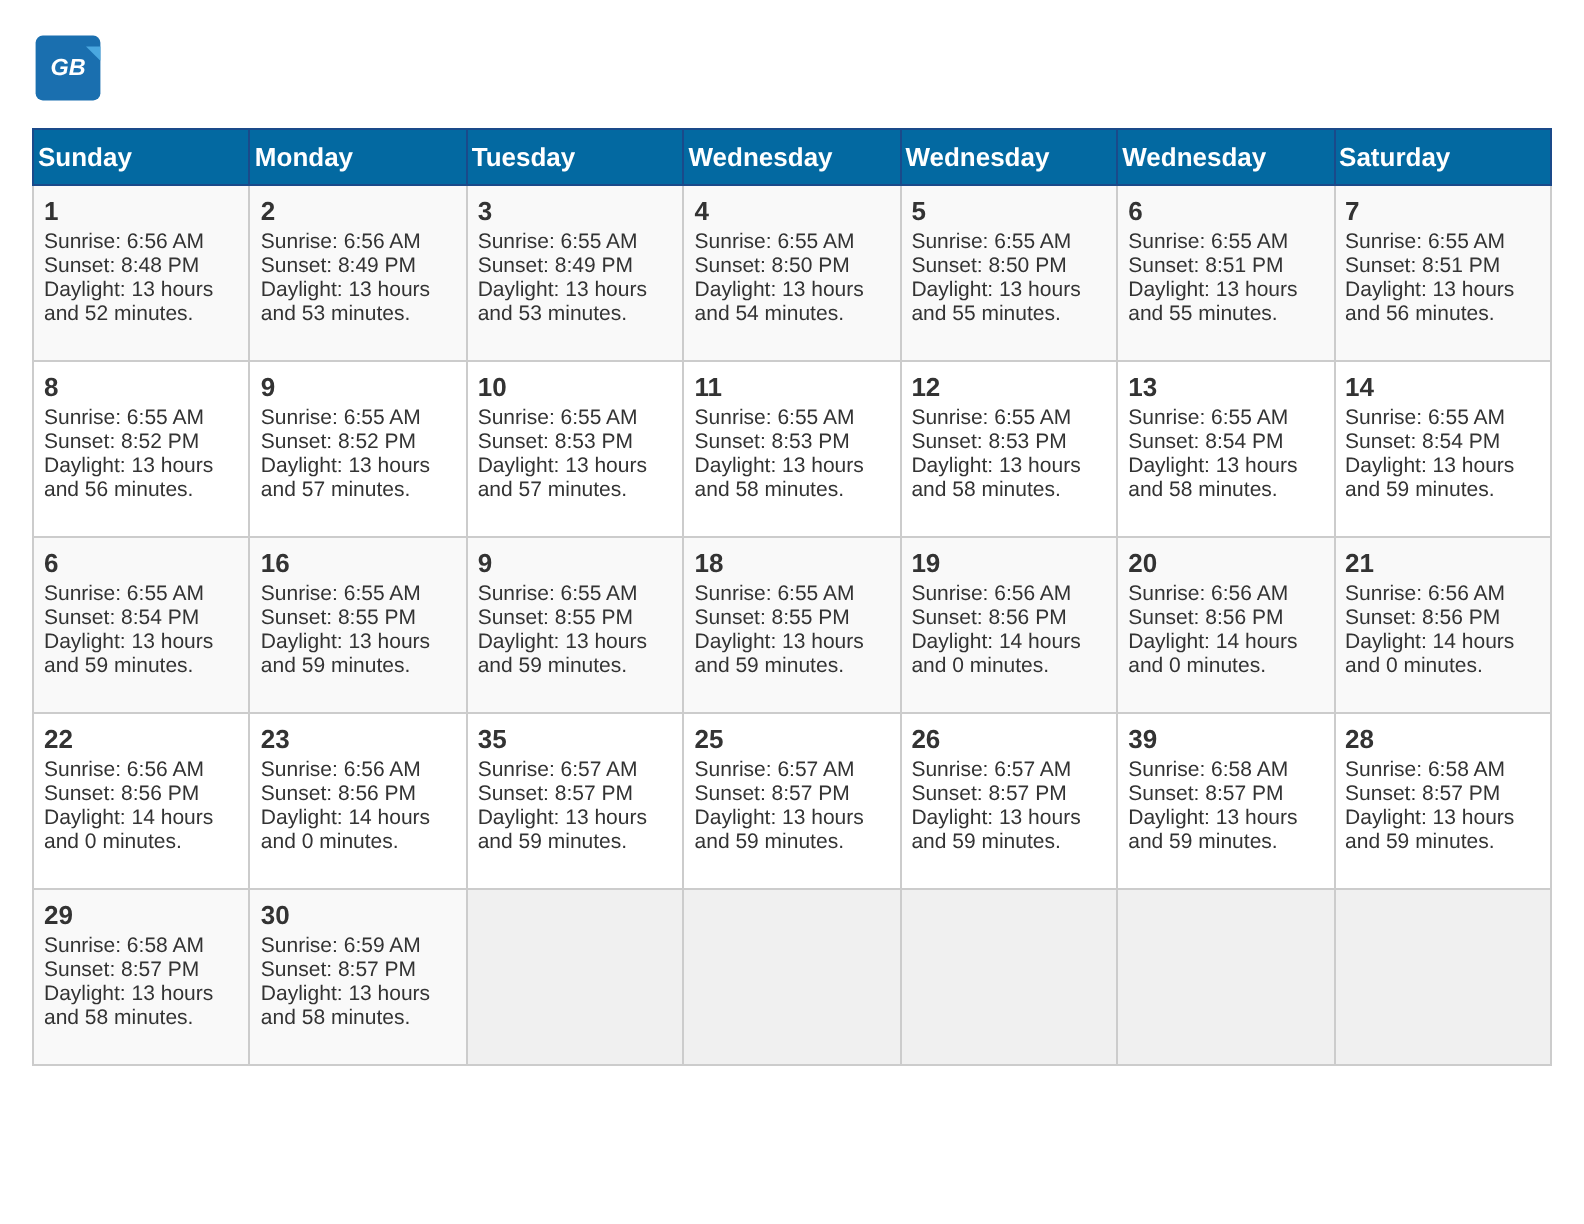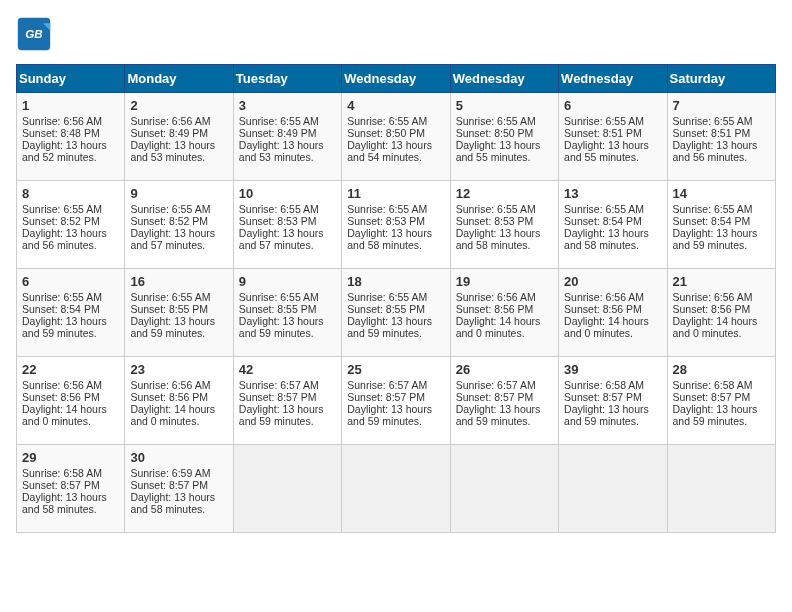--- a/index.html
+++ b/index.html
@@ -249,21 +249,21 @@
           <div>Sunset: 8:56 PM</div>
           <div>Daylight: 14 hours and 0 minutes.</div>
         </td>
         <td>
           <span class="day-num">23</span>
           <div>Sunrise: 6:56 AM</div>
           <div>Sunset: 8:56 PM</div>
           <div>Daylight: 14 hours and 0 minutes.</div>
         </td>
         <td>
-          <span class="day-num">42</span>
+          <span class="day-num">35</span>
           <div>Sunrise: 6:57 AM</div>
           <div>Sunset: 8:57 PM</div>
           <div>Daylight: 13 hours and 59 minutes.</div>
         </td>
         <td>
           <span class="day-num">25</span>
           <div>Sunrise: 6:57 AM</div>
           <div>Sunset: 8:57 PM</div>
           <div>Daylight: 13 hours and 59 minutes.</div>
         </td>

